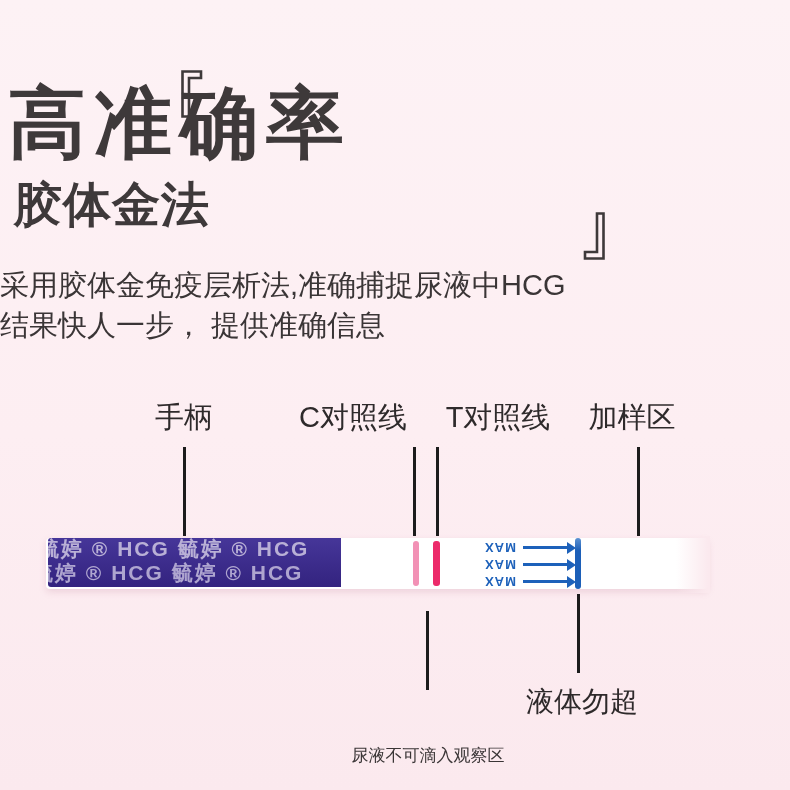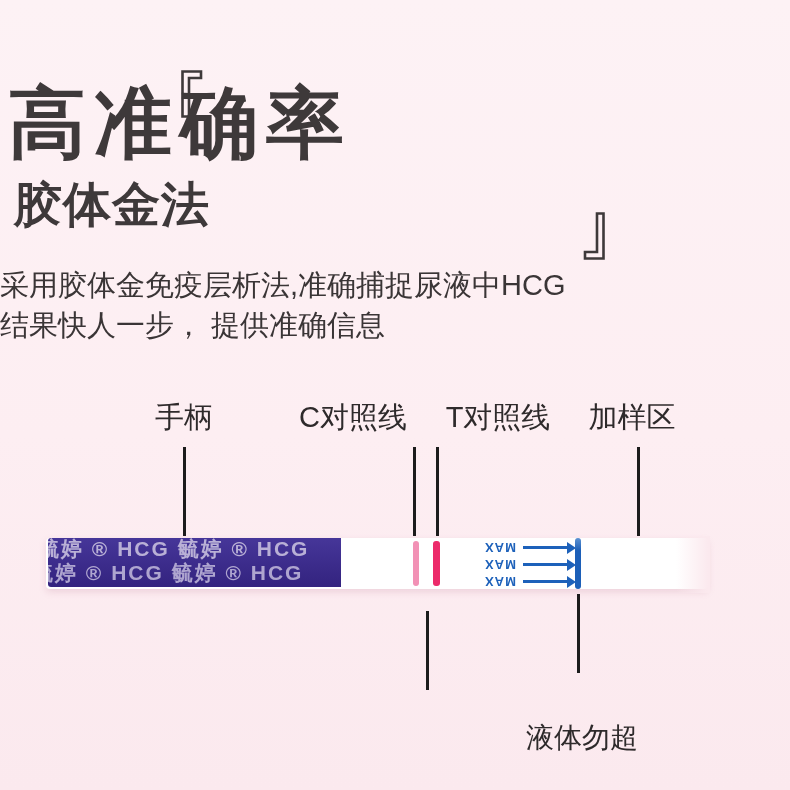--- a/index.html
+++ b/index.html
@@ -83,21 +83,21 @@
     border-top:6px solid transparent;border-bottom:6px solid transparent;
   }
   .blue-line{
     position:absolute;left:529px;top:0;width:6px;height:51px;border-radius:3px;
     background:linear-gradient(180deg,#5d92d2 0%,#1c5fb8 25%,#1c5fb8 100%);
   }
   
   .co-line-observe{left:426px;top:611px;height:79px;}
   .co-line-max{left:577px;top:594px;height:79px;}
   .bottom-label{position:absolute;transform:translateX(-50%);text-align:center;white-space:nowrap;}
-  .label-maxwarn{left:582px;top:686px;font-size:28px;line-height:32px;margin-top:36px;}
+  .label-maxwarn{left:582px;top:686px;font-size:28px;line-height:32px;}
   .label-observe{left:427px;top:706px;font-size:29px;}
   .label-observe-note{left:428px;top:744px;font-size:17px;color:#3a3536;}
 </style>
 </head>
 <body>
 
 <div class="page">
 
   <div class="title-block">
     <svg class="bracket bracket-open" width="22" height="48" viewBox="0 0 22 48">
@@ -152,14 +152,15 @@
     <div class="blue-line"></div>
     <div class="strip-fade"></div>
   </div>
 
   <div class="co-line co-line-observe"></div>
   <div class="co-line co-line-max"></div>
 
   <div class="bottom-label label-maxwarn">
     <div>液体勿超</div>
   </div>
+  <div class="bottom-label label-observe-note">尿液不可滴入观察区</div>
 
 </div>
 
 </body></html>

